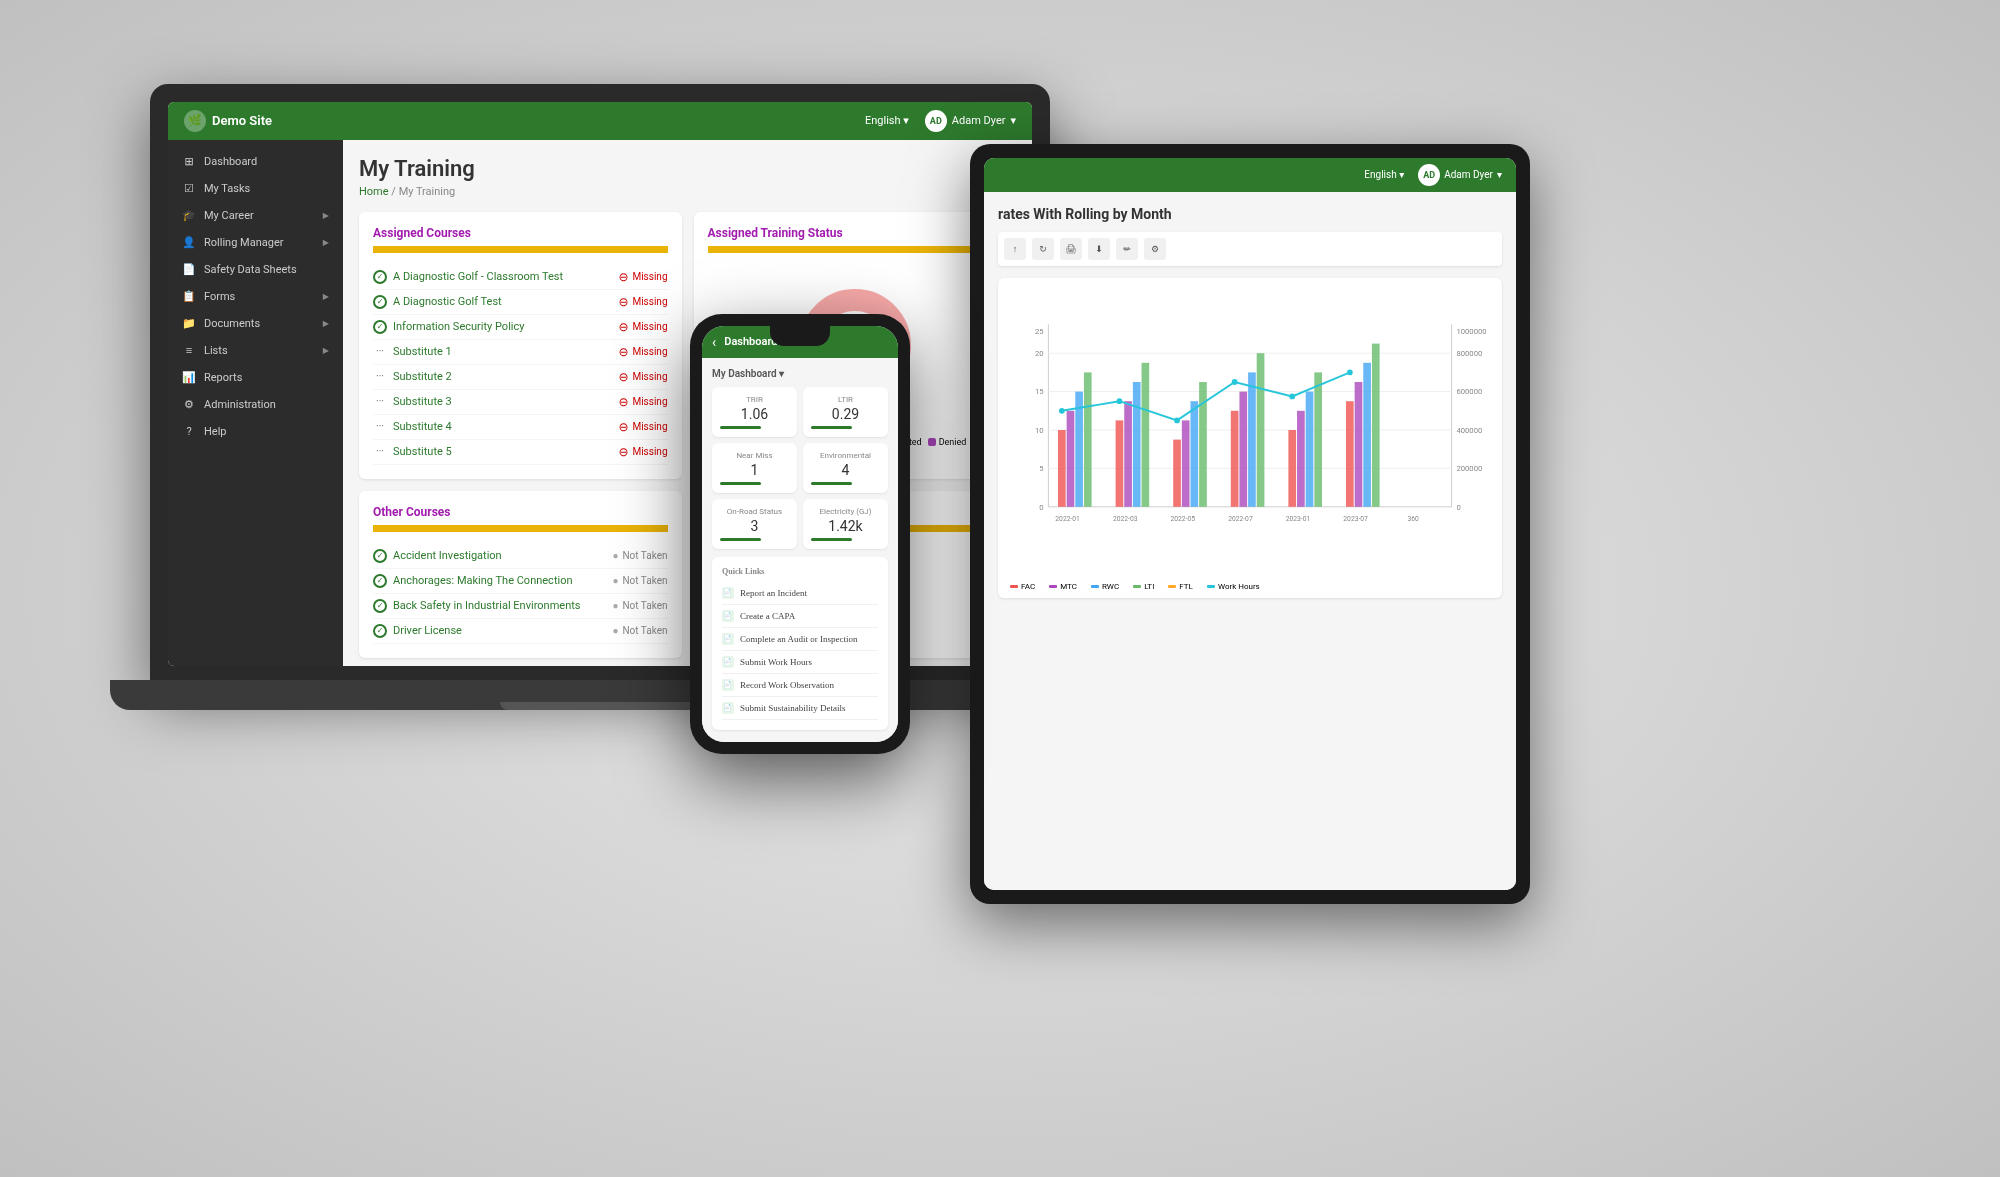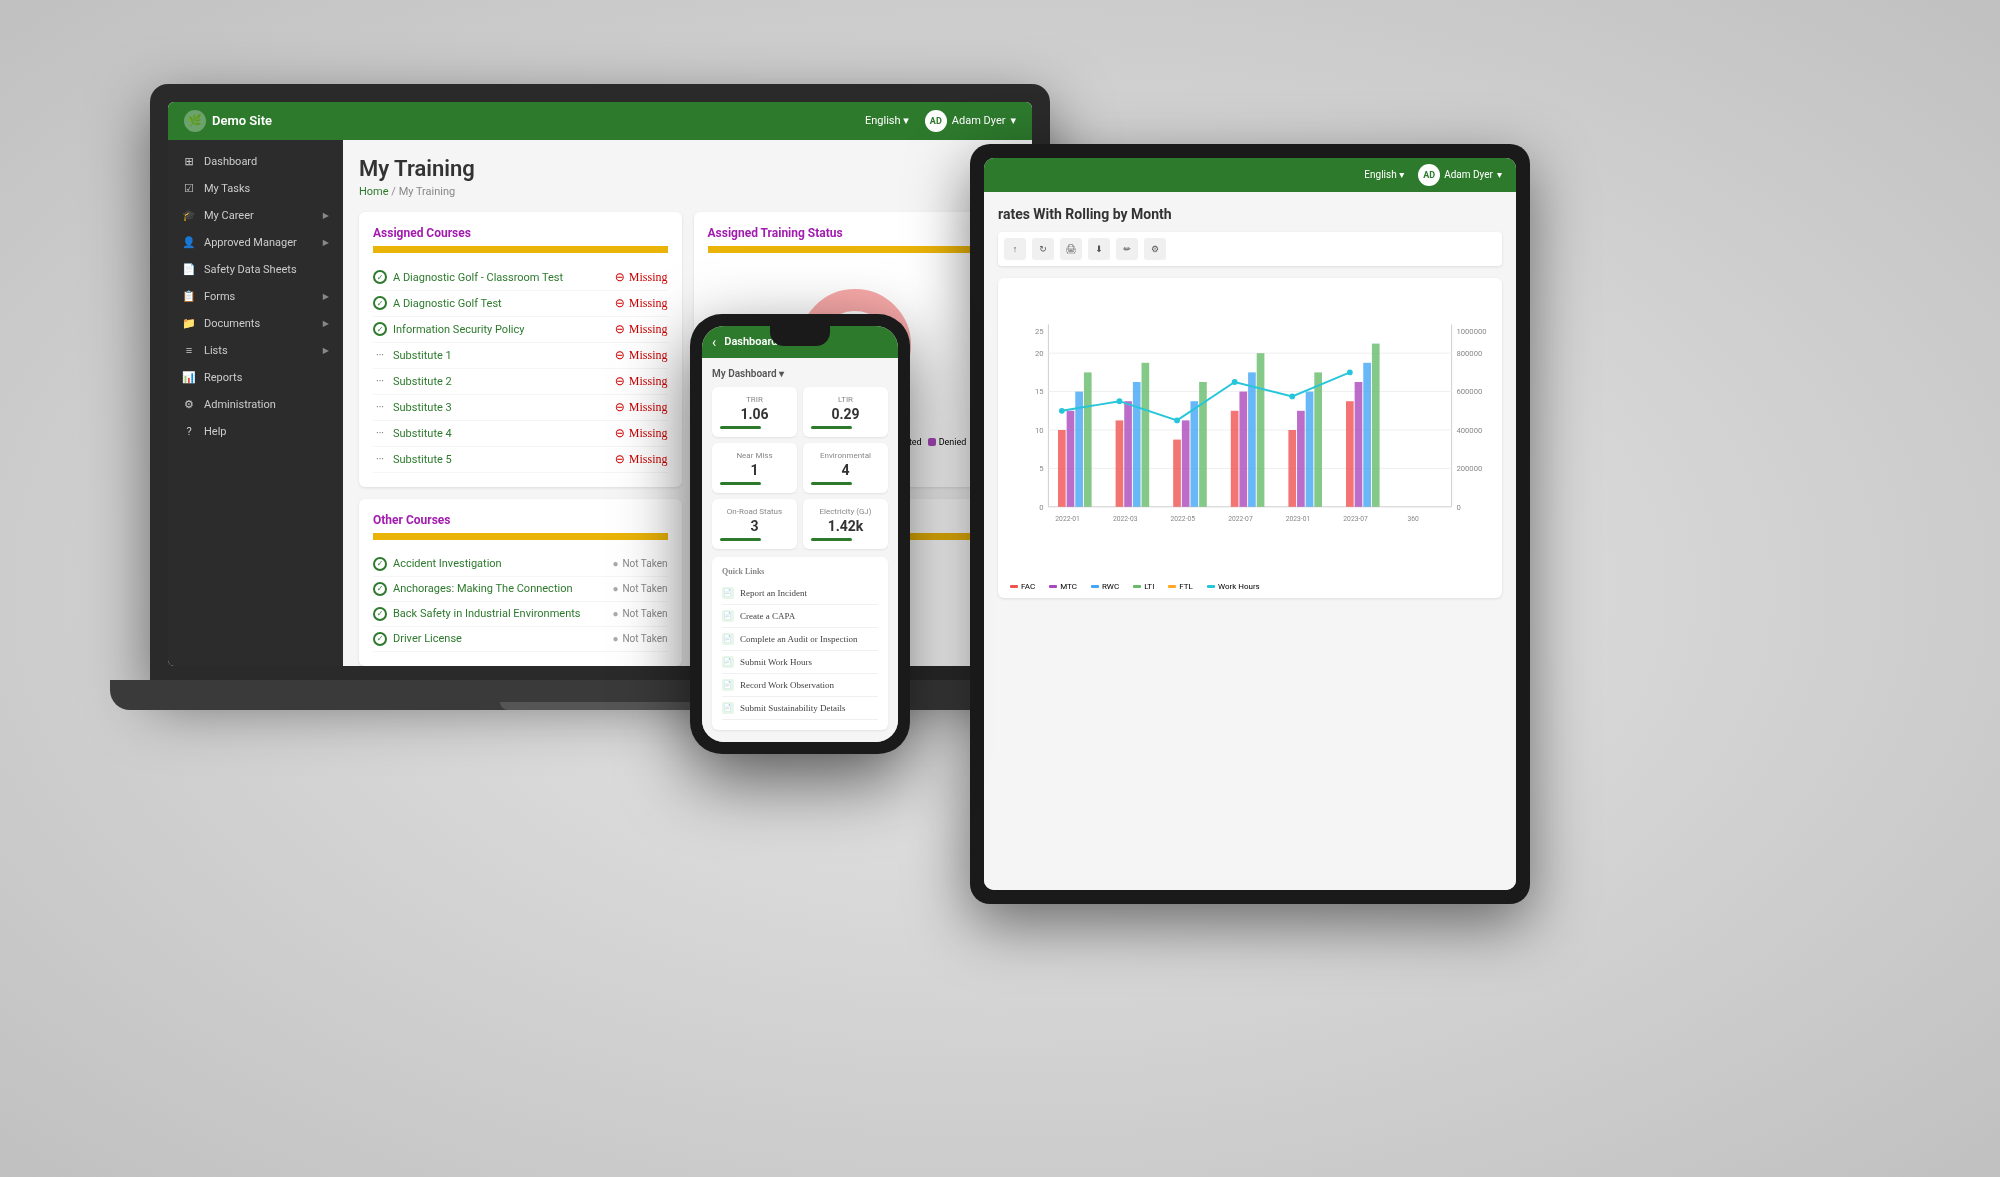--- a/index.html
+++ b/index.html
@@ -260,24 +260,23 @@
       font-size: 11px;
       color: #2d7a2d;
       flex: 1;
       cursor: pointer;
     }
 
     .status-missing {
       display: flex;
       align-items: center;
       gap: 4px;
-      font-size: 12px;
+      font-size: 10px;
       color: #c00;
       flex-shrink: 0;
-      font-family: Liberation Serif, serif;
     }
 
     .status-missing::before {
       content: '⊖';
       font-size: 12px;
       color: #c00;
     }
 
     .status-not-taken {
       display: flex;
@@ -424,21 +423,21 @@
     }
 
     .phone-stat-label {
       font-size: 8px;
       color: #888;
       margin-bottom: 2px;
     }
 
     .phone-stat-value {
       font-size: 14px;
-      font-weight: 700;
+      font-weight: 400;
       color: #333;
     }
 
     .phone-stat-bar {
       height: 3px;
       background: #2d7a2d;
       border-radius: 2px;
       margin-top: 4px;
       width: 60%;
     }
@@ -616,21 +615,21 @@
               <span class="sidebar-icon">☑</span>
               <span>My Tasks</span>
             </div>
             <div class="sidebar-item">
               <span class="sidebar-icon">🎓</span>
               <span>My Career</span>
               <span class="sidebar-chevron">▶</span>
             </div>
             <div class="sidebar-item">
               <span class="sidebar-icon">👤</span>
-              <span>Approved Manager</span>
+              <span>Rolling Manager</span>
               <span class="sidebar-chevron">▶</span>
             </div>
             <div class="sidebar-item">
               <span class="sidebar-icon">📄</span>
               <span>Safety Data Sheets</span>
             </div>
             <div class="sidebar-item">
               <span class="sidebar-icon">📋</span>
               <span>Forms</span>
               <span class="sidebar-chevron">▶</span>

